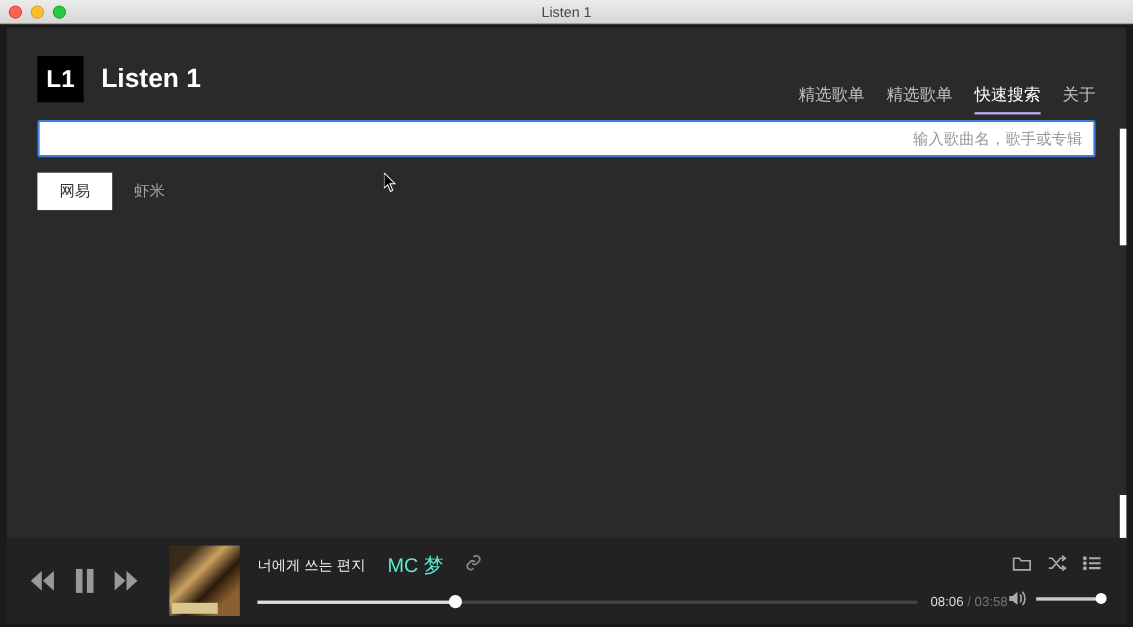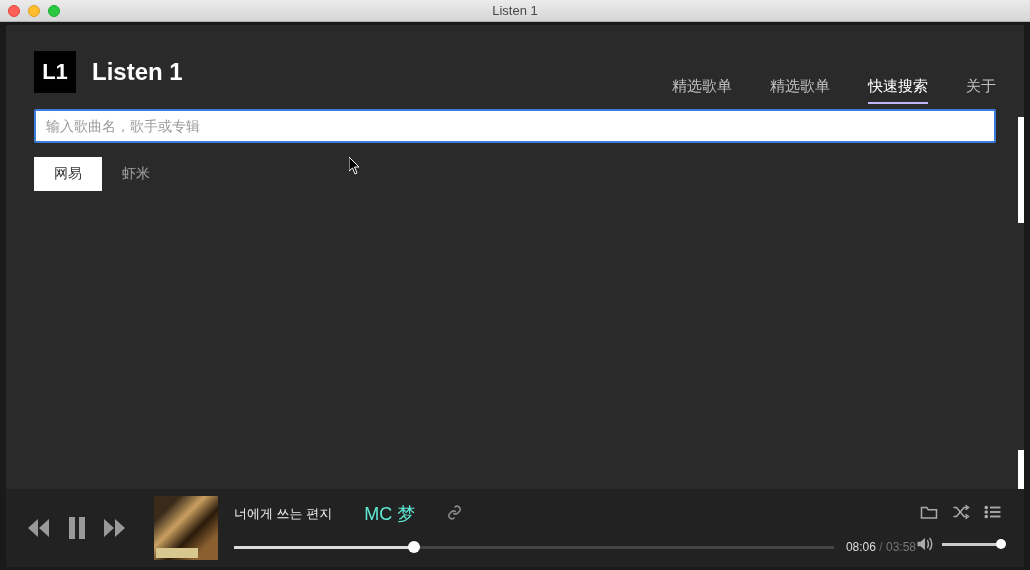--- a/index.html
+++ b/index.html
@@ -65,21 +65,21 @@
     }
     .app-title {
       color: #fff;
       font-size: 24px;
       font-weight: 600;
       margin-left: 16px;
     }
     .nav {
       margin-left: auto;
       display: flex;
-      gap: 38px;
+      gap: 20px;
       margin-top: 36px;
     }
     .nav-item {
       color: #c0c0c0;
       font-size: 15px;
       font-weight: 500;
       cursor: pointer;
       padding-bottom: 6px;
     }
     .nav-item.active {
@@ -92,20 +92,21 @@
     .search-input {
       width: 100%;
       height: 34px;
       background: #fff;
       border: 2px solid #3b7dd8;
       border-radius: 2px;
       padding: 0 10px;
       font-size: 14px;
       color: #333;
       outline: none;
+      text-align: right;
     }
     .search-input::placeholder { color: #999; }
     .tabs {
       display: flex;
       padding: 14px 28px 0 28px;
       align-items: center;
     }
     .tab {
       padding: 8px 20px;
       color: #a3a3a3;
@@ -175,21 +176,21 @@
       margin-left: 16px;
       flex: 1;
       display: flex;
       flex-direction: column;
       justify-content: center;
       gap: 14px;
     }
     .track-meta {
       display: flex;
       align-items: center;
-      gap: 32px;
+      gap: 20px;
       text-align: right;
     }
     .track-title { color: #eee; font-size: 13px; }
     .track-artist { color: #5eead4; font-size: 18px; }
     .link-icon { color: #888; }
     .progress-row {
       display: flex;
       align-items: center;
       gap: 12px;
     }

